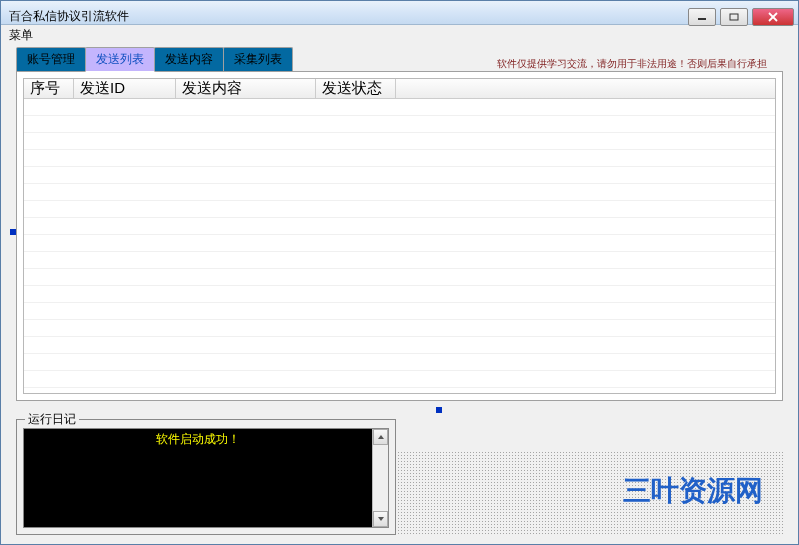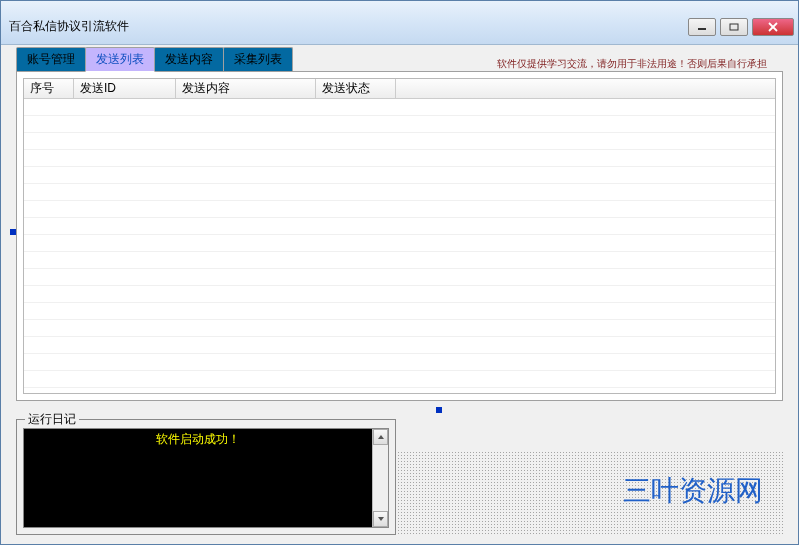--- a/index.html
+++ b/index.html
@@ -1,18 +1,18 @@
 <!DOCTYPE html>
 <html><head>
 <meta charset="utf-8">
 <style>
 * { box-sizing: border-box; margin: 0; padding: 0; }
 body { font-family: "Microsoft YaHei", SimSun, sans-serif; font-size: 12px; background: #fff; }
 .window { width: 799px; height: 545px; border: 1px solid #5a7fa8; background: #f0f0f0; position: relative; overflow: hidden; }
-.titlebar { height: 44px; background: linear-gradient(to bottom, #e8f1fb 0%, #d5e5f7 50%, #c5daf1 100%); display: flex; align-items: center; padding: 8px 4px 0 8px; border-bottom: 1px solid #a0b8d0; }
+.titlebar { height: 24px; background: linear-gradient(to bottom, #e8f1fb 0%, #d5e5f7 50%, #c5daf1 100%); display: flex; align-items: center; padding: 8px 4px 0 8px; border-bottom: 1px solid #a0b8d0; }
 .titlebar-text { flex: 1; font-size: 12px; color: #000; }
 .win-controls { display: flex; gap: 4px; }
 .win-btn { width: 28px; height: 18px; border: 1px solid #888; border-radius: 2px; display: flex; align-items: center; justify-content: center; font-size: 10px; cursor: pointer; }
 .win-min { background: linear-gradient(to bottom, #f5f5f5, #dcdcdc); }
 .win-max { background: linear-gradient(to bottom, #f5f5f5, #dcdcdc); }
 .win-close { background: linear-gradient(to bottom, #e68, #c33); color: #fff; width: 42px; }
 .win-min svg, .win-max svg, .win-close svg { pointer-events: none; }
 
 .menubar { height: 18px; padding: 2px 8px 0 8px; background: #f0f0f0; font-size: 12px; color: #000; }
 .menubar span { cursor: default; }
@@ -21,36 +21,36 @@
 
 .tabrow { display: flex; align-items: flex-end; height: 22px; }
 .tab { padding: 3px 10px; border: 1px solid #a0a0a0; border-bottom: none; background: #0369a1; font-size: 12px; cursor: pointer; margin-right: -1px; border-radius: 2px 2px 0 0; }
 .tab.active { background: #c4b5fd; color: #1050c0; position: relative; z-index: 2; border-bottom: 1px solid #fff; margin-bottom: -1px; }
 .warning-text { margin-left: auto; font-size: 10px; color: #7f1d1d; padding-right: 16px; white-space: nowrap; }
 
 .panel { border: 1px solid #a0a0a0; background: #fff; height: 330px; position: relative; }
 
 .table { border: 1px solid #b8b8b8; position: absolute; top: 6px; left: 6px; right: 6px; bottom: 6px; background: #fff; }
 .thead { display: flex; height: 20px; background: linear-gradient(to bottom, #fdfdfd, #ededed); border-bottom: 1px solid #ccc; }
-.th { border-right: 1px solid #ccc; padding: 2px 6px; font-size: 12px; display: flex; align-items: center; white-space: nowrap; overflow: hidden; }
+.th { border-right: 1px solid #ccc; padding: 2px 6px; font-size: 15px; display: flex; align-items: center; white-space: nowrap; overflow: hidden; }
 .tbody { position: absolute; top: 20px; left: 0; right: 0; bottom: 0; }
 .gridline { border-bottom: 1px solid #f0f0f0; height: 17px; }
 
 .handles { position: absolute; width: 6px; height: 6px; background: #0030c0; border: 1px solid #0030c0; }
 
 .logbox { margin-top: 18px; border: 1px solid #888; width: 380px; position: relative; background: #f0f0f0; }
 .log-label { position: absolute; top: -9px; left: 8px; background: #f0f0f0; padding: 0 3px; font-size: 12px; }
 .log-body { margin: 8px 6px 6px 6px; height: 100px; background: #000; border: 1px solid #888; position: relative; display: flex; text-align: center; }
 .log-text-area { flex: 1; padding: 2px 4px; }
 .log-text { color: #ffff00; font-size: 12px; }
 .log-scroll { width: 16px; background: #e8e8e8; border-left: 1px solid #bbb; display: flex; flex-direction: column; }
 .sb-btn { height: 16px; background: linear-gradient(#f8f8f8,#ddd); border: 1px solid #aaa; display: flex; align-items: center; justify-content: center; font-size: 8px; }
 .sb-track { flex: 1; background: #efefef; }
 
-.watermark { position: absolute; right: 20px; bottom: 24px; font-size: 28px; color: #2060c8; font-weight: 400; font-family: "Microsoft YaHei", sans-serif; }
+.watermark { position: absolute; right: 20px; bottom: 24px; font-size: 28px; color: #2060c8; font-weight: 700; font-family: "Microsoft YaHei", sans-serif; }
 
 .dotted-region { position: absolute; left: 0; right: 0; top: 402px; bottom: 0; pointer-events: none; }
 .dotted-region::before { content: ""; position: absolute; inset: 0; background-image: radial-gradient(#666 0.5px, transparent 0.5px); background-size: 3px 3px; opacity: 0.55; }
 </style>
 </head>
 <body>
 
 <div class="window">
 
   <div class="titlebar">
@@ -68,20 +68,23 @@
       </div>
       <div class="win-btn win-close">
         <svg width="12" height="10">
             <line x1="2" y1="1" x2="10" y2="9" stroke="#fff" stroke-width="1.8"></line>
             <line x1="10" y1="1" x2="2" y2="9" stroke="#fff" stroke-width="1.8"></line>
           </svg>
       </div>
     </div>
   </div>
 
+  <div class="menubar">
+    <span>菜单</span>
+  </div>
 
   <div class="client">
 
     <div class="tabrow">
       <div class="tab">账号管理</div>
       <div class="tab active">发送列表</div>
       <div class="tab">发送内容</div>
       <div class="tab">采集列表</div>
       <div class="warning-text">软件仅提供学习交流，请勿用于非法用途！否则后果自行承担</div>
     </div>

